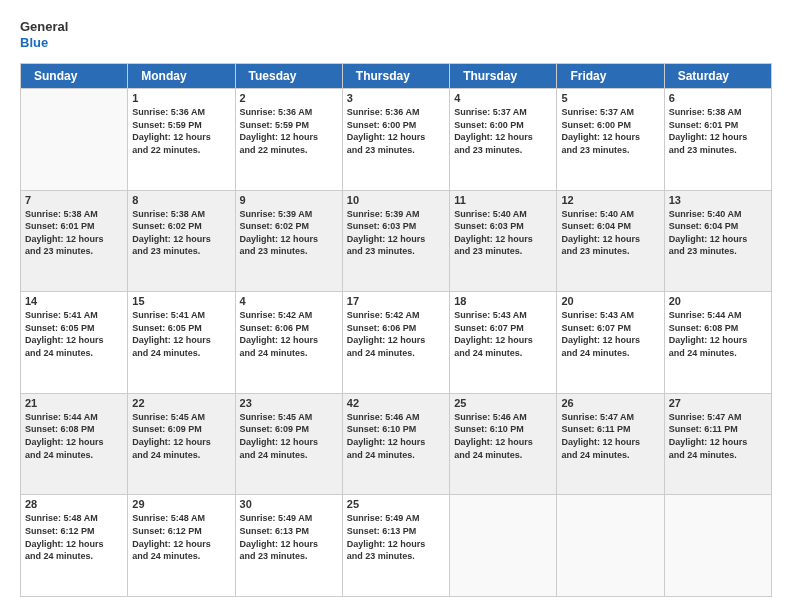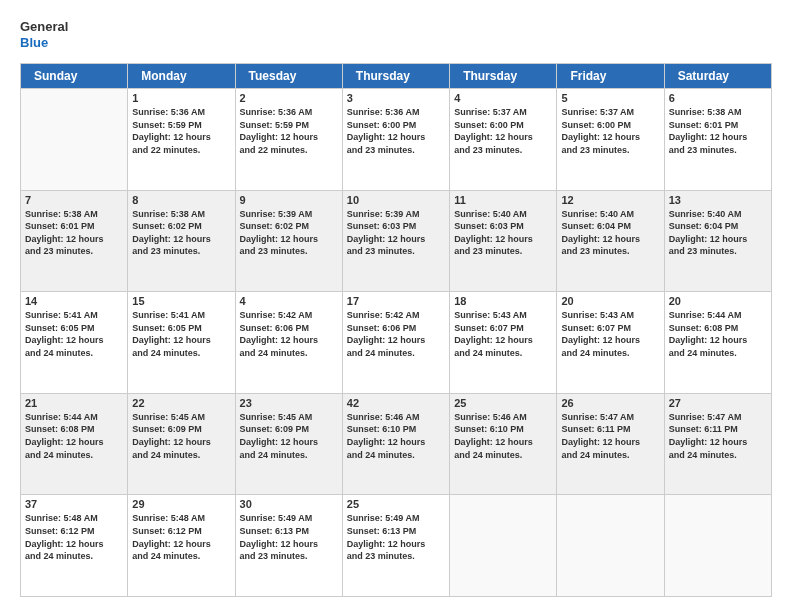--- a/index.html
+++ b/index.html
@@ -308,21 +308,21 @@
           <td>
             <span class="day-num">27</span>
             <div class="day-info" style="white-space: pre-line;">Sunrise: 5:47 AM
 Sunset: 6:11 PM
 Daylight: 12 hours
 and 24 minutes.</div>
           </td>
         </tr>
         <tr>
           <td>
-            <span class="day-num">37</span>
+            <span class="day-num">28</span>
             <div class="day-info" style="white-space: pre-line;">Sunrise: 5:48 AM
 Sunset: 6:12 PM
 Daylight: 12 hours
 and 24 minutes.</div>
           </td>
           <td>
             <span class="day-num">29</span>
             <div class="day-info" style="white-space: pre-line;">Sunrise: 5:48 AM
 Sunset: 6:12 PM
 Daylight: 12 hours

